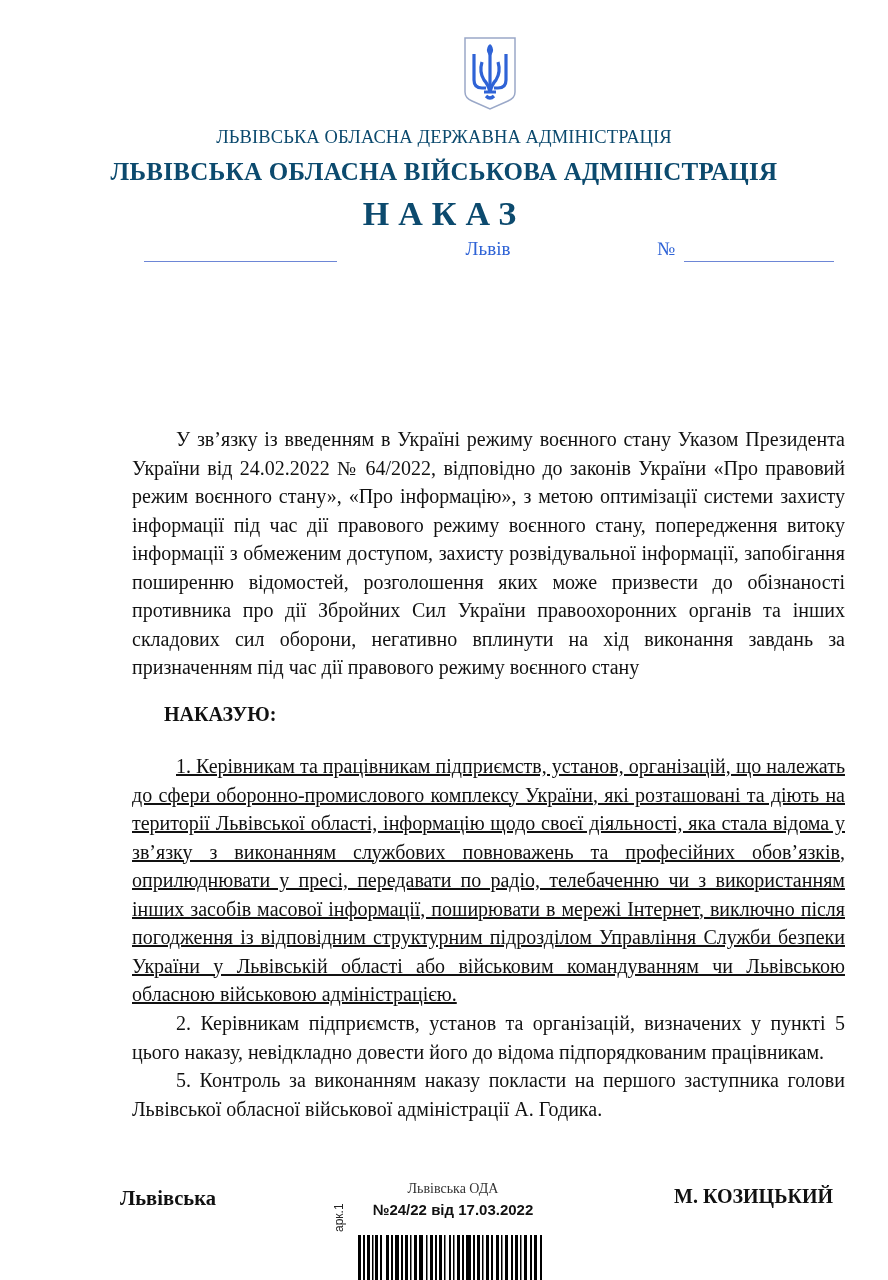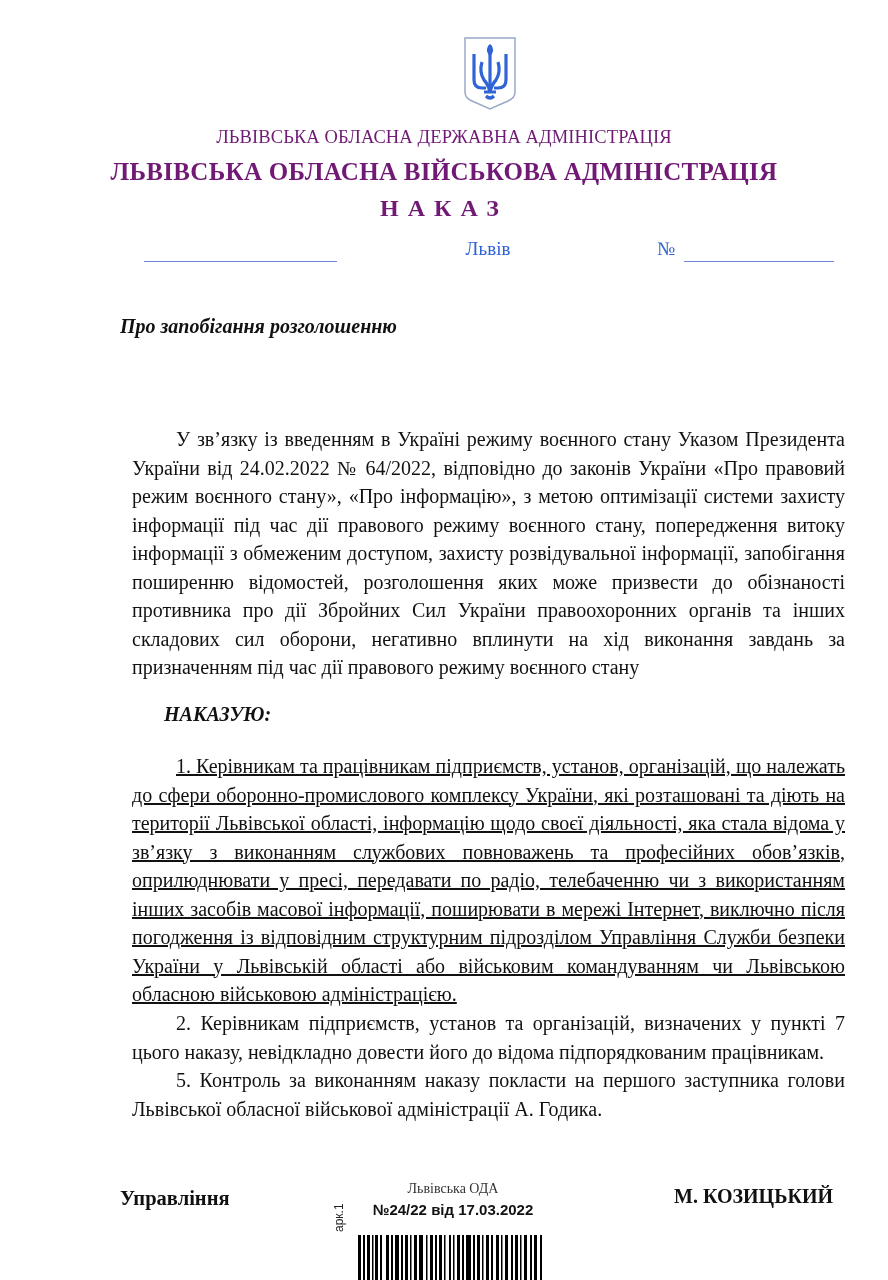--- a/index.html
+++ b/index.html
@@ -1,33 +1,33 @@
 <!DOCTYPE html>
 <html><head>
 <meta charset="utf-8">
 <style>
   html, body { margin: 0; padding: 0; background: #ffffff; }
   body { width: 888px; height: 1280px; position: relative; overflow: hidden;
          font-family: "Liberation Serif", serif; color: #111111; }
   .emblem { position: absolute; left: 462px; top: 36px; width: 56px; height: 74px; }
-  .hdr { position: absolute; left: 0; width: 888px; text-align: center; color: #701a75; }
+  .hdr { position: absolute; left: 0; width: 888px; text-align: center; color: #0c4a6e; }
   .hdr1 { top: 127px; font-size: 18.5px; letter-spacing: 0.1px; }
   .hdr2 { top: 158px; font-size: 25px; font-weight: bold; letter-spacing: 0.3px; }
-  .hdr3 { top: 195px; font-size: 24px; font-weight: bold; letter-spacing: 9px; }
+  .hdr3 { top: 195px; font-size: 34px; font-weight: bold; letter-spacing: 9px; }
   .city { position: absolute; top: 238px; left: 0; width: 976px; text-align: center;
           color: #2f63d6; font-size: 19px; }
   .line { position: absolute; height: 1px; background: #6d86d6; }
   .num-sign { position: absolute; top: 238px; left: 657px; color: #2f63d6; font-size: 19px; }
   .subject { position: absolute; left: 120px; top: 312px; width: 340px;
              font-size: 20px; font-weight: bold; font-style: italic; line-height: 28.5px; }
   .para { position: absolute; left: 132px; width: 713px; font-size: 20px; line-height: 28.5px;
           text-align: justify; }
   .para .ind { display: inline-block; width: 44px; }
   .p-intro { top: 425px; }
-  .order { position: absolute; left: 164px; top: 703px; font-size: 20px; font-weight: bold; font-style: italic; }
+  .order { position: absolute; left: 164px; top: 703px; font-size: 20px; font-weight: bold; }
   .p1 { top: 752px; text-decoration: underline; }
   .p2 { top: 1009px; }
   .p3 { top: 1066px; }
   .sig-role { position: absolute; left: 120px; top: 1187px; font-size: 20.5px; font-weight: bold; }
   .sig-name { position: absolute; right: 55px; top: 1185px; font-size: 20px; font-weight: bold; }
   .stamp-org { position: absolute; left: 0; width: 906px; text-align: center; top: 1181px;
                font-size: 14px; color: #333; }
   .stamp-num { position: absolute; left: 0; width: 906px; text-align: center; top: 1201px;
                font-family: "Liberation Sans", sans-serif; font-size: 15px; font-weight: bold; }
   .stamp-ark { position: absolute; left: 332px; top: 1212px; font-family: "Liberation Sans", sans-serif;
@@ -53,32 +53,31 @@
 <div class="hdr hdr1">ЛЬВІВСЬКА ОБЛАСНА ДЕРЖАВНА АДМІНІСТРАЦІЯ</div>
 <div class="hdr hdr2">ЛЬВІВСЬКА ОБЛАСНА ВІЙСЬКОВА АДМІНІСТРАЦІЯ</div>
 <div class="hdr hdr3">НАКАЗ</div>
 
 <div class="line" style="left:144px; top:261px; width:193px;"></div>
 <div class="city">Львів</div>
 <div class="num-sign">№</div>
 <div class="line" style="left:684px; top:261px; width:150px;"></div>
 
 <div class="subject">
-  <div>Про запобігання розголошенню</div>
 </div>
 
 <div class="para p-intro"><span class="ind"></span><span>У зв’язку із введенням в Україні режиму воєнного стану Указом Президента України від 24.02.2022 № 64/2022, відповідно до законів України «Про правовий режим воєнного стану», «Про інформацію», з метою оптимізації системи захисту інформації під час дії правового режиму воєнного стану, попередження витоку інформації з обмеженим доступом, захисту розвідувальної інформації, запобігання поширенню відомостей, розголошення яких може призвести до обізнаності противника про дії Збройних Сил України правоохоронних органів та інших складових сил оборони, негативно вплинути на хід виконання завдань за призначенням під час дії правового режиму воєнного стану</span></div>
 
 <div class="order">НАКАЗУЮ:</div>
 
 <div class="para p1"><span class="ind"></span><span>1. Керівникам та працівникам підприємств, установ, організацій, що належать до сфери оборонно-промислового комплексу України, які розташовані та діють на території Львівської області, інформацію щодо своєї діяльності, яка стала відома у зв’язку з виконанням службових повноважень та професійних обов’язків, оприлюднювати у пресі, передавати по радіо, телебаченню чи з використанням інших засобів масової інформації, поширювати в мережі Інтернет, виключно після погодження із відповідним структурним підрозділом Управління Служби безпеки України у Львівській області або військовим командуванням чи Львівською обласною військовою адміністрацією.</span></div>
-<div class="para p2"><span class="ind"></span><span>2. Керівникам підприємств, установ та організацій, визначених у пункті 7 цього наказу, невідкладно довести його до відома підпорядкованим працівникам.</span></div>
+<div class="para p2"><span class="ind"></span><span>2. Керівникам підприємств, установ та організацій, визначених у пункті 5 цього наказу, невідкладно довести його до відома підпорядкованим працівникам.</span></div>
 <div class="para p3"><span class="ind"></span><span>5. Контроль за виконанням наказу покласти на першого заступника голови Львівської обласної військової адміністрації А. Годика.</span></div>
 
-<div class="sig-role">Управління</div>
+<div class="sig-role">Львівська</div>
 <div class="sig-name">М. КОЗИЦЬКИЙ</div>
 
 <div class="stamp-org">Львівська ОДА</div>
 <div class="stamp-num">№24/22 від 17.03.2022</div>
 <div class="stamp-ark" style="top:1232px;">арк.1</div>
 
 <svg class="barcode" viewBox="0 0 190 45" preserveAspectRatio="none">
   <g fill="#000">
     <rect x="2" y="0" width="3" height="45"></rect>
       <rect x="7" y="0" width="2" height="45"></rect>

